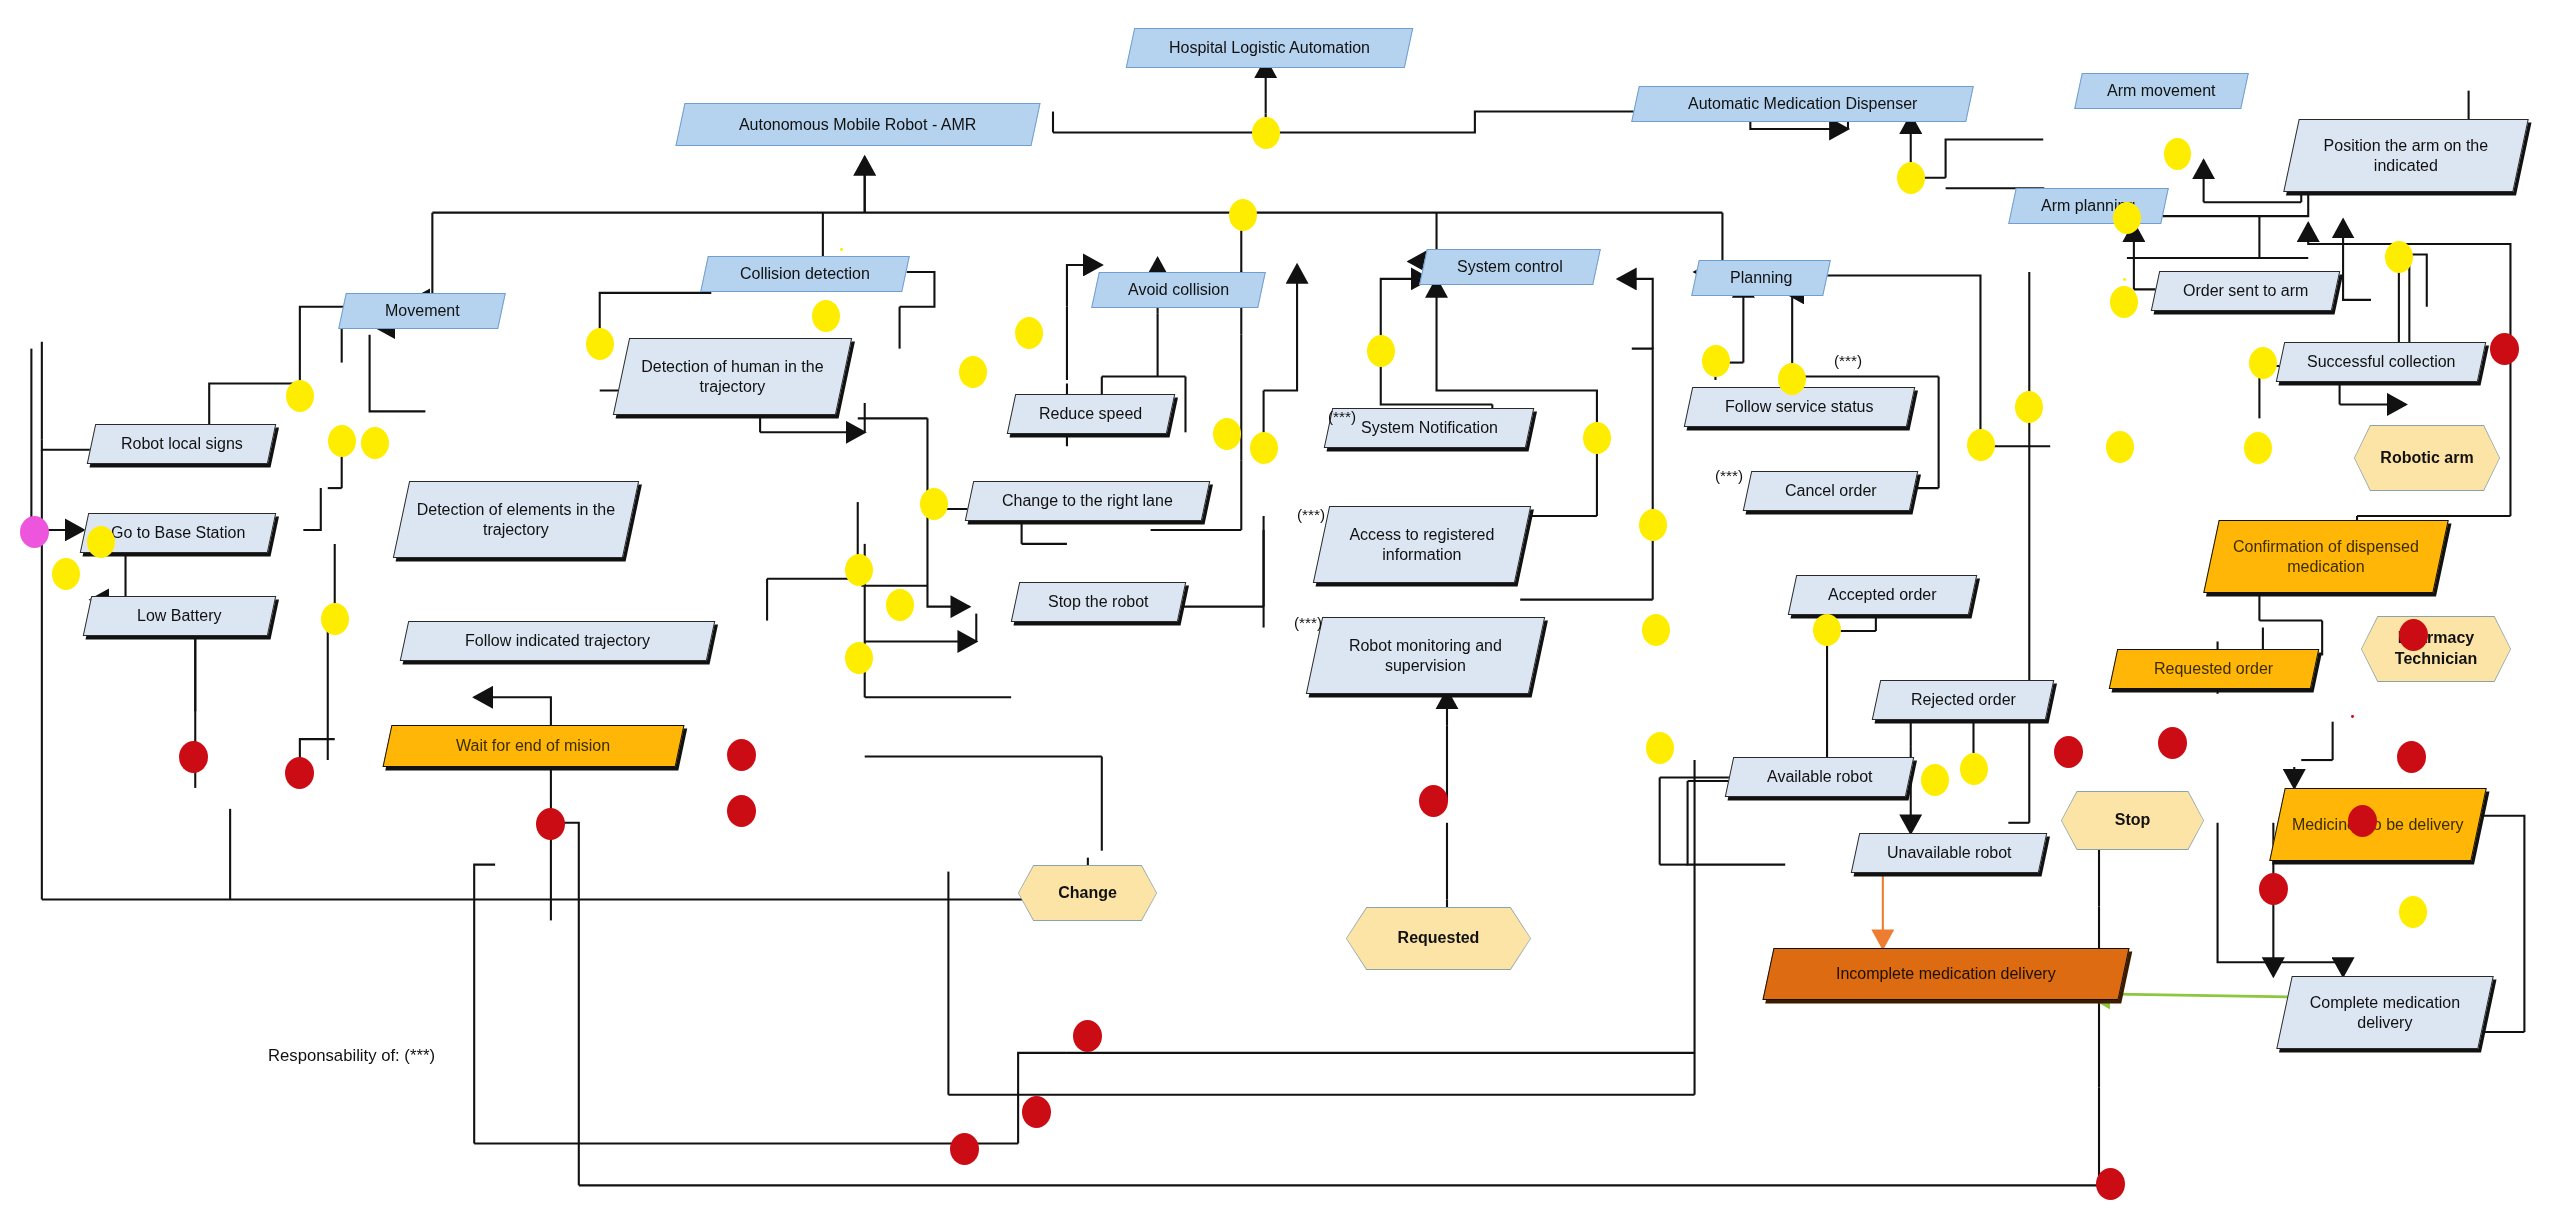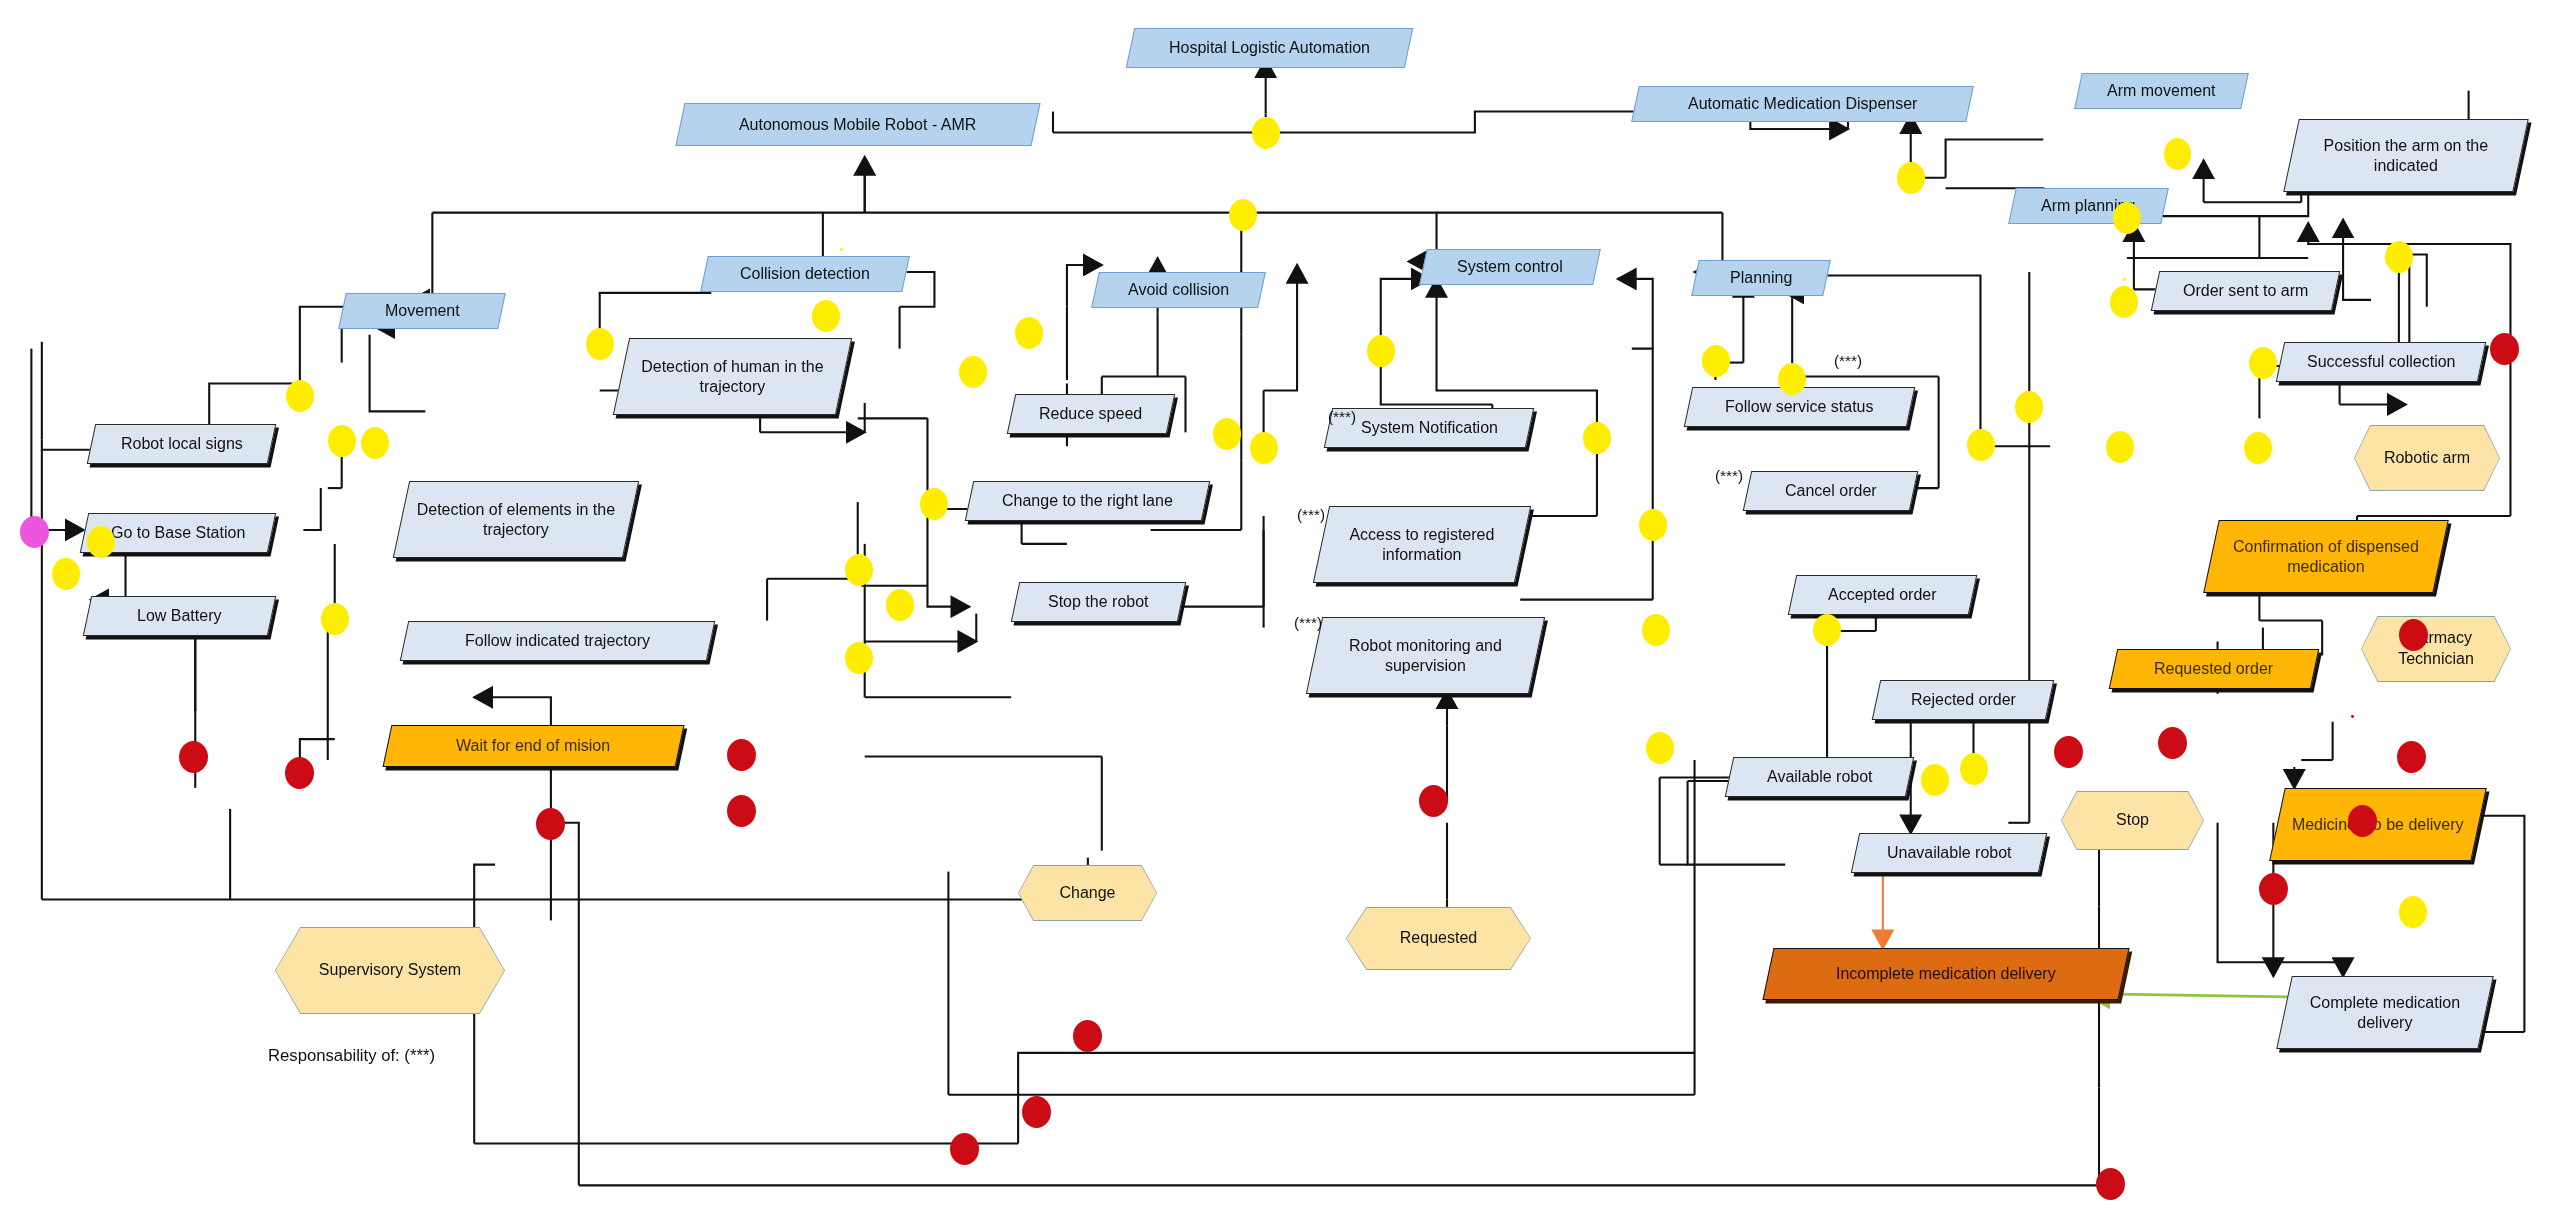--- a/index.html
+++ b/index.html
@@ -25,21 +25,21 @@
          box-shadow:3.5px 3.5px 0 0 #111;}
   
   .dorange{background:#dd6b12;border:0.7px solid #111;font-size:16px;color:#1d1000;
            box-shadow:3.5px 3.5px 0 0 #3a1c00;}
   .hexwrap{position:absolute;z-index:5;}
   .hexborder{position:absolute;inset:0;clip-path:polygon(11% 0,89% 0,100% 50%,89% 100%,11% 100%,0 50%);
        background:#8aa3ab;}
   .hexfill{position:absolute;left:0.7px;top:0.7px;right:0.7px;bottom:0.7px;
        clip-path:polygon(11% 0,89% 0,100% 50%,89% 100%,11% 100%,0 50%);background:#fce4a6;
        display:flex;align-items:center;justify-content:center;text-align:center;
-       font-size:16px;font-weight:normal;color:#111;line-height:1.3;}
+       font-size:16px;font-weight:bold;color:#111;line-height:1.3;}
 
   
   .dot{position:absolute;border-radius:50%;z-index:6;}
   .dot-y{background:#ffed00;}
   .dot-r{background:#cc0c14;}
   .dot-m{background:#ee55dd;}
 
   .note{position:absolute;font-size:15.3px;color:#111;z-index:6;white-space:nowrap;}
   .legend{position:absolute;font-size:16.7px;color:#111;z-index:6;white-space:nowrap;}
 </style>
@@ -424,24 +424,20 @@
   <div class="hexwrap" style="left:1018px;top:865px;width:139px;height:56px;">
     <div class="hexborder"></div>
     <div class="hexfill">Change</div>
   </div>
 
   <div class="hexwrap" style="left:1346px;top:907px;width:185px;height:63px;">
     <div class="hexborder"></div>
     <div class="hexfill">Requested</div>
   </div>
 
-  <div class="hexwrap" style="left:275px;top:927px;width:230px;height:87px;">
-    <div class="hexborder"></div>
-    <div class="hexfill">Supervisory System</div>
-  </div>
 
   <div class="note" style="left:1328px;top:408px;">(***)</div>
   <div class="note" style="left:1297px;top:506px;">(***)</div>
   <div class="note" style="left:1294px;top:614px;">(***)</div>
   <div class="note" style="left:1834px;top:352px;">(***)</div>
   <div class="note" style="left:1715px;top:467px;">(***)</div>
 
   <div class="legend" style="left:268px;top:1046px;">Responsability of: (***)</div>
 
   <div class="dot dot-y" style="left:1252px;top:117px;width:28px;height:32px;"></div>

